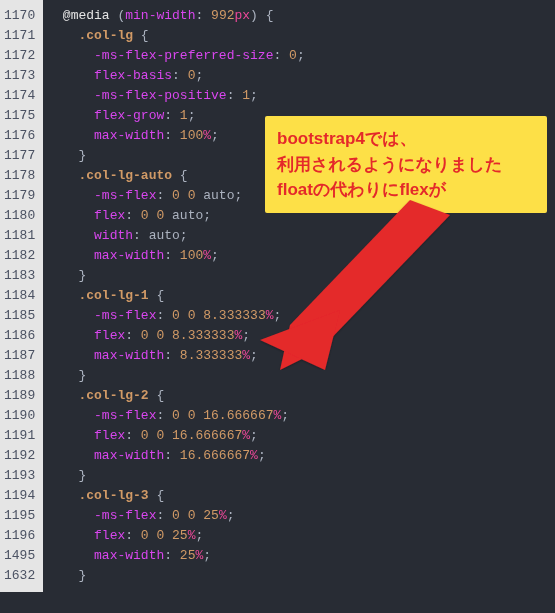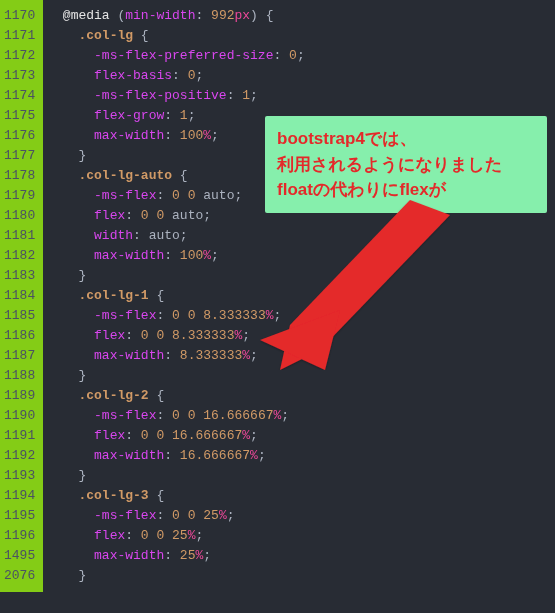--- a/index.html
+++ b/index.html
@@ -8,21 +8,21 @@
     font-size: 13px;
     background: #282c34;
     color: #abb2bf;
     width: 555px;
     height: 613px;
     overflow: hidden;
     position: relative;
   }
   .editor { display: flex; position: relative; }
   .gutter {
-    background: #84cc16;
+    background: #e5e5e5;
     color: #4b5263;
     text-align: right;
     padding: 6px 8px 6px 4px;
     user-select: none;
     line-height: 20px;
   }
   .gutter div { height: 20px; }
   .code {
     padding: 6px 0 6px 4px;
     line-height: 20px;
@@ -34,21 +34,21 @@
   .t-keyw  { color: #e5e5e5; }
   .t-num   { color: #d19a66; }
   .t-unit  { color: #ec4899; }
   .t-sel   { color: #d19a66; font-weight: bold; }
   .t-prop  { color: #d946ef; }
 
   .callout {
     position: absolute;
     top: 116px;
     left: 265px;
-    background: #86efac;
+    background: #fde047;
     color: #e4292a;
     font-family: -apple-system, "Hiragino Sans", "Hiragino Kaku Gothic ProN", Meiryo, sans-serif;
     font-weight: 700;
     font-size: 17px;
     line-height: 1.5;
     padding: 10px 12px;
     border-radius: 2px;
     width: 282px;
   }
   .arrow {
@@ -84,21 +84,21 @@
       <div>1188</div>
       <div>1189</div>
       <div>1190</div>
       <div>1191</div>
       <div>1192</div>
       <div>1193</div>
       <div>1194</div>
       <div>1195</div>
       <div>1196</div>
       <div>1495</div>
-      <div>2076</div>
+      <div>1632</div>
     </div>
   <div class="code" id="code"><div class="line">  <span class="tok t-keyw">@media</span><span class="tok t-def"> (</span><span class="tok t-prop">min-width</span><span class="tok t-def">: </span><span class="tok t-num">992</span><span class="tok t-unit">px</span><span class="tok t-def">) {</span></div><div class="line">    <span class="tok t-sel">.col-lg</span><span class="tok t-def"> {</span></div><div class="line">      <span class="tok t-prop">-ms-flex-preferred-size</span><span class="tok t-def">: </span><span class="tok t-num">0</span><span class="tok t-def">;</span></div><div class="line">      <span class="tok t-prop">flex-basis</span><span class="tok t-def">: </span><span class="tok t-num">0</span><span class="tok t-def">;</span></div><div class="line">      <span class="tok t-prop">-ms-flex-positive</span><span class="tok t-def">: </span><span class="tok t-num">1</span><span class="tok t-def">;</span></div><div class="line">      <span class="tok t-prop">flex-grow</span><span class="tok t-def">: </span><span class="tok t-num">1</span><span class="tok t-def">;</span></div><div class="line">      <span class="tok t-prop">max-width</span><span class="tok t-def">: </span><span class="tok t-num">100</span><span class="tok t-unit">%</span><span class="tok t-def">;</span></div><div class="line">    <span class="tok t-def">}</span></div><div class="line">    <span class="tok t-sel">.col-lg-auto</span><span class="tok t-def"> {</span></div><div class="line">      <span class="tok t-prop">-ms-flex</span><span class="tok t-def">: </span><span class="tok t-num">0 0</span><span class="tok t-def"> auto;</span></div><div class="line">      <span class="tok t-prop">flex</span><span class="tok t-def">: </span><span class="tok t-num">0 0</span><span class="tok t-def"> auto;</span></div><div class="line">      <span class="tok t-prop">width</span><span class="tok t-def">: auto;</span></div><div class="line">      <span class="tok t-prop">max-width</span><span class="tok t-def">: </span><span class="tok t-num">100</span><span class="tok t-unit">%</span><span class="tok t-def">;</span></div><div class="line">    <span class="tok t-def">}</span></div><div class="line">    <span class="tok t-sel">.col-lg-1</span><span class="tok t-def"> {</span></div><div class="line">      <span class="tok t-prop">-ms-flex</span><span class="tok t-def">: </span><span class="tok t-num">0 0 8.333333</span><span class="tok t-unit">%</span><span class="tok t-def">;</span></div><div class="line">      <span class="tok t-prop">flex</span><span class="tok t-def">: </span><span class="tok t-num">0 0 8.333333</span><span class="tok t-unit">%</span><span class="tok t-def">;</span></div><div class="line">      <span class="tok t-prop">max-width</span><span class="tok t-def">: </span><span class="tok t-num">8.333333</span><span class="tok t-unit">%</span><span class="tok t-def">;</span></div><div class="line">    <span class="tok t-def">}</span></div><div class="line">    <span class="tok t-sel">.col-lg-2</span><span class="tok t-def"> {</span></div><div class="line">      <span class="tok t-prop">-ms-flex</span><span class="tok t-def">: </span><span class="tok t-num">0 0 16.666667</span><span class="tok t-unit">%</span><span class="tok t-def">;</span></div><div class="line">      <span class="tok t-prop">flex</span><span class="tok t-def">: </span><span class="tok t-num">0 0 16.666667</span><span class="tok t-unit">%</span><span class="tok t-def">;</span></div><div class="line">      <span class="tok t-prop">max-width</span><span class="tok t-def">: </span><span class="tok t-num">16.666667</span><span class="tok t-unit">%</span><span class="tok t-def">;</span></div><div class="line">    <span class="tok t-def">}</span></div><div class="line">    <span class="tok t-sel">.col-lg-3</span><span class="tok t-def"> {</span></div><div class="line">      <span class="tok t-prop">-ms-flex</span><span class="tok t-def">: </span><span class="tok t-num">0 0 25</span><span class="tok t-unit">%</span><span class="tok t-def">;</span></div><div class="line">      <span class="tok t-prop">flex</span><span class="tok t-def">: </span><span class="tok t-num">0 0 25</span><span class="tok t-unit">%</span><span class="tok t-def">;</span></div><div class="line">      <span class="tok t-prop">max-width</span><span class="tok t-def">: </span><span class="tok t-num">25</span><span class="tok t-unit">%</span><span class="tok t-def">;</span></div><div class="line">    <span class="tok t-def">}</span></div></div>
 </div>
 
 <div class="callout">
   <div>bootstrap4では、</div>
   <div>利用されるようになりました</div>
   <div>floatの代わりにflexが</div>
 </div>
 

